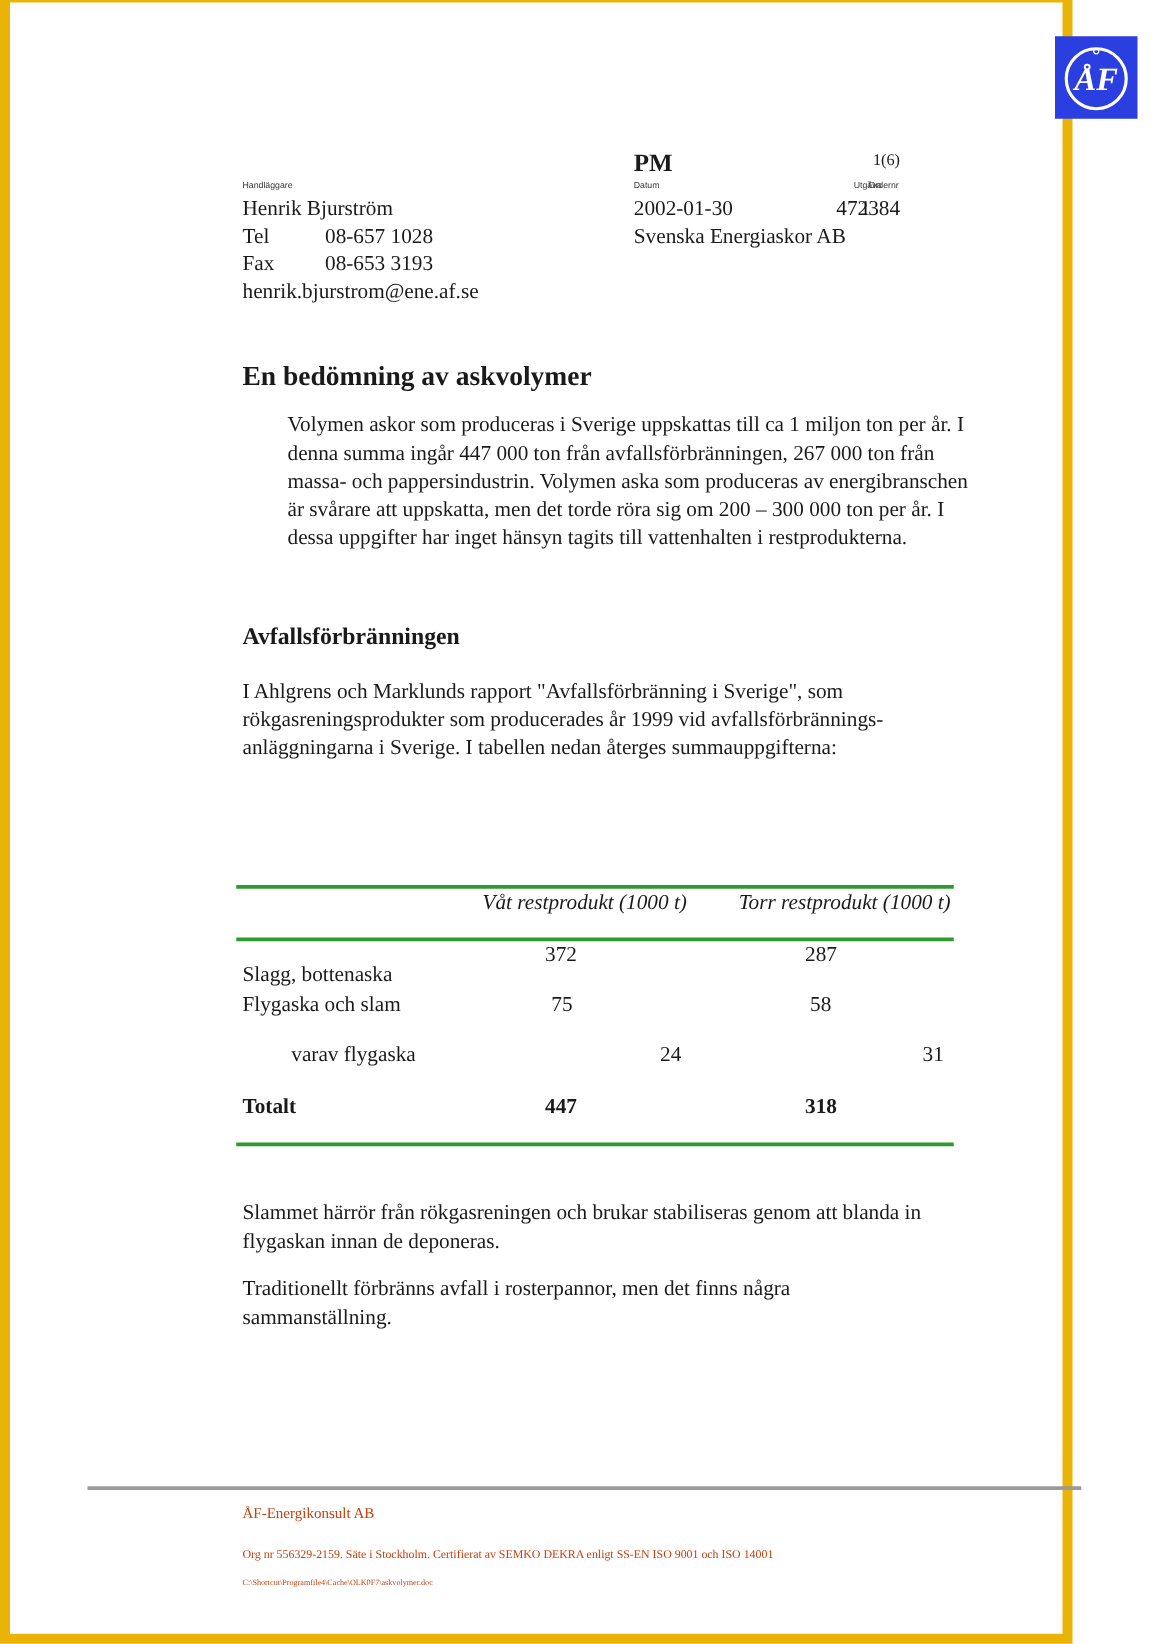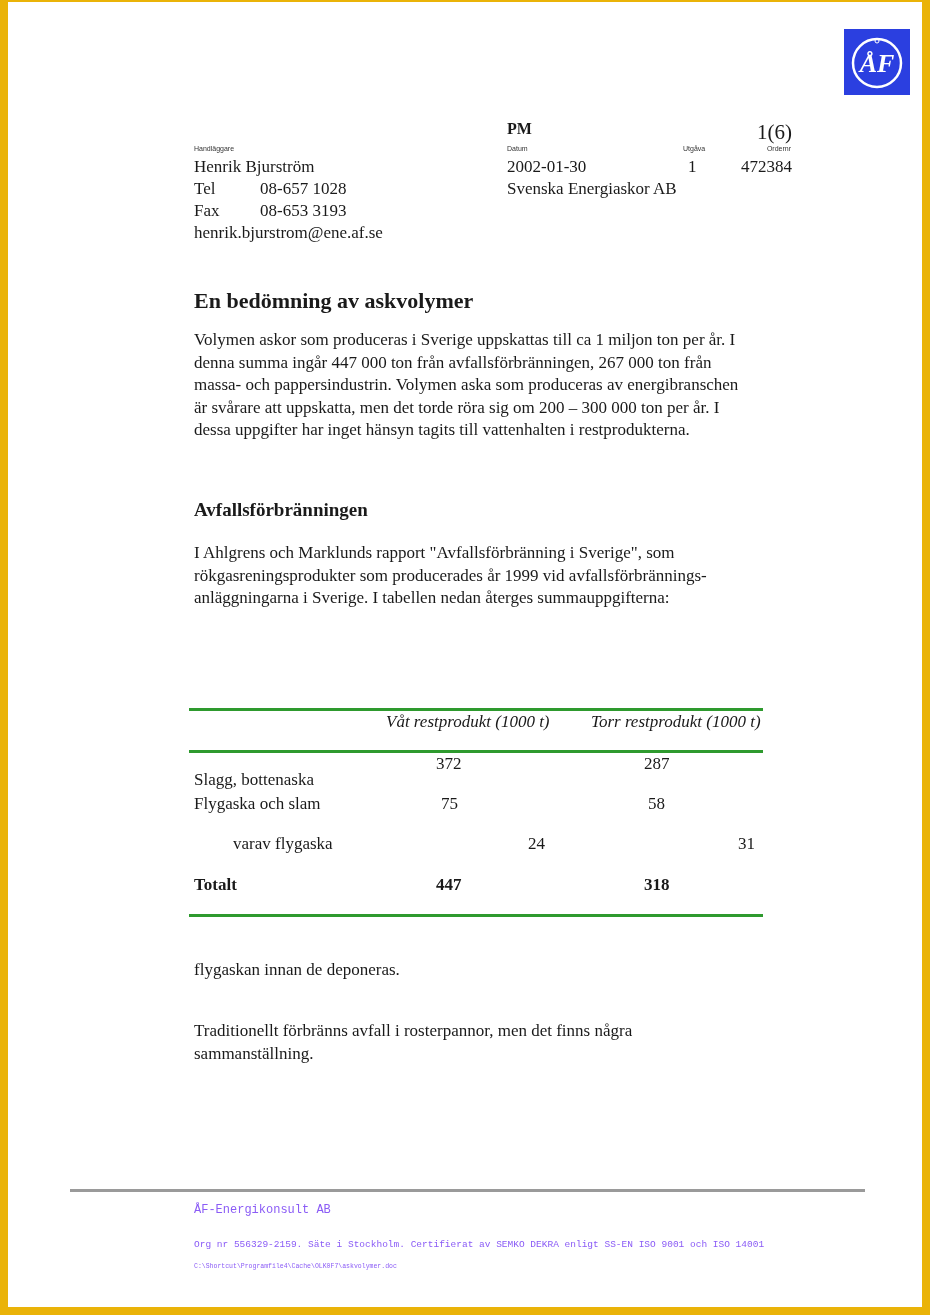--- a/index.html
+++ b/index.html
@@ -1,47 +1,47 @@
 <!DOCTYPE html>
 <html><head>
   <meta charset="utf-8">
   <style>
     html, body { margin: 0; padding: 0; background: #ffffff; }
     body { width: 930px; height: 1315px; position: relative; overflow: hidden; }
     .page {
-      position: absolute; left: 0; top: 0; width: 930px; height: 1315px;
+      position: absolute; left: 0; top: 0; width: 858px; height: 1315px;
       box-sizing: border-box; border: 8px solid #eab308; border-top-width: 2px;
       background: #fff; color: #1a1a1a;
       font-family: "Liberation Serif", "DejaVu Serif", serif;
     }
     .logo {
       position: absolute; left: 836px; top: 27px; width: 66px; height: 66px;
       background: #2b3fe0; display: flex; align-items: center; justify-content: center;
     }
     .logo svg { display: block; }
 
     .hdr-label { position: absolute; font-family: "Liberation Sans", sans-serif; font-size: 7px; color: #333; }
     .hdr-text { position: absolute; font-size: 17px; line-height: 21px; white-space: nowrap; }
-    .pm { position: absolute; left: 499px; top: 118px; font-size: 16px; font-weight: bold; }
-    .pagenum { position: absolute; right: 130px; top: 118px; font-size: 21px; }
+    .pm { position: absolute; left: 499px; top: 118px; font-size: 20px; font-weight: bold; }
+    .pagenum { position: absolute; right: 130px; top: 118px; font-size: 13px; }
 
     .h1 { position: absolute; left: 186px; top: 286px; font-size: 22px; font-weight: bold; }
     .h2 { position: absolute; left: 186px; top: 497px; font-size: 19px; font-weight: bold; }
     .para { position: absolute; left: 186px; width: 640px; font-size: 17px; line-height: 22.5px; }
     .para div { white-space: nowrap; }
     .caption { position: absolute; left: 186px; top: 645px; font-size: 17px; line-height: 22.5px; font-style: italic; }
     .caption div { white-space: nowrap; }
 
     .rule-green { position: absolute; left: 181px; width: 574px; height: 3px; background: #2e9a2e; }
     .cell { position: absolute; font-size: 17px; white-space: nowrap; }
     .th { font-style: italic; margin-left: 32px; }
     .bold { font-weight: bold; }
 
     .footer-rule { position: absolute; left: 62px; top: 1187px; width: 795px; height: 3px; background: #9a9a9a; }
-    .footer { position: absolute; left: 186px; font-family: Liberation Mono, monospace; color: #8b5cf6; white-space: nowrap; }
+    .footer { position: absolute; left: 186px; font-family: Liberation Serif, serif; color: #c2410c; white-space: nowrap; }
     .footer-company { top: 1201px; font-size: 12px; }
     .footer-line { font-size: 9.5px; }
     .footer-path { top: 1261px; font-size: 6.5px; }
   </style>
 </head>
 <body>
 
 <div class="page">
 
   <div class="logo">
@@ -66,21 +66,21 @@
   <div class="hdr-text" style="left:186px; top:198px;">Fax</div>
   <div class="hdr-text" style="left:252px; top:198px;">08-653 3193</div>
   <div class="hdr-text" style="left:186px; top:220px;">henrik.bjurstrom@ene.af.se</div>
 
   <div class="hdr-text" style="left:499px; top:154px;">2002-01-30</div>
   <div class="hdr-text" style="left:680px; top:154px;">1</div>
   <div class="hdr-text" style="right:130px; top:154px;">472384</div>
   <div class="hdr-text" style="left:499px; top:176px;">Svenska Energiaskor AB</div>
 
   <div class="h1">En bedömning av askvolymer</div>
-  <div class="para" style="top:327px;">
+  <div class="para" style="top:327px;margin-left:36px;">
     <div>Volymen askor som produceras i Sverige uppskattas till ca 1 miljon ton per år. I</div>
     <div>denna summa ingår 447 000 ton från avfallsförbränningen, 267 000 ton från</div>
     <div>massa- och pappersindustrin. Volymen aska som produceras av energibranschen</div>
     <div>är svårare att uppskatta, men det torde röra sig om 200 – 300 000 ton per år. I</div>
     <div>dessa uppgifter har inget hänsyn tagits till vattenhalten i restprodukterna.</div>
   </div>
 
   <div class="h2">Avfallsförbränningen</div>
   <div class="para" style="top:540px;">
     <div>I Ahlgrens och Marklunds rapport "Avfallsförbränning i Sverige", som</div>
@@ -111,20 +111,21 @@
     </div>
     <div>
       <div class="cell bold" style="left:186px; top:873px;">Totalt</div>
       <div class="cell bold" style="left:428px; top:873px;">447</div>
       <div class="cell bold" style="left:636px; top:873px;">318</div>
     </div>
     <div class="rule-green" style="top:912px;"></div>
   </div>
 
   <div class="para" style="top:957px;">
+    <div>Slammet härrör från rökgasreningen och brukar stabiliseras genom att blanda in</div>
     <div>flygaskan innan de deponeras.</div>
   </div>
   <div class="para" style="top:1018px;">
     <div>Traditionellt förbränns avfall i rosterpannor, men det finns några</div>
     <div>sammanställning.</div>
   </div>
 
   <div class="footer-rule"></div>
   <div class="footer footer-company">ÅF-Energikonsult AB</div>
   <div class="footer footer-line" style="top:1237px;">Org nr 556329-2159. Säte i Stockholm. Certifierat av SEMKO DEKRA enligt SS-EN ISO 9001 och ISO 14001</div>

